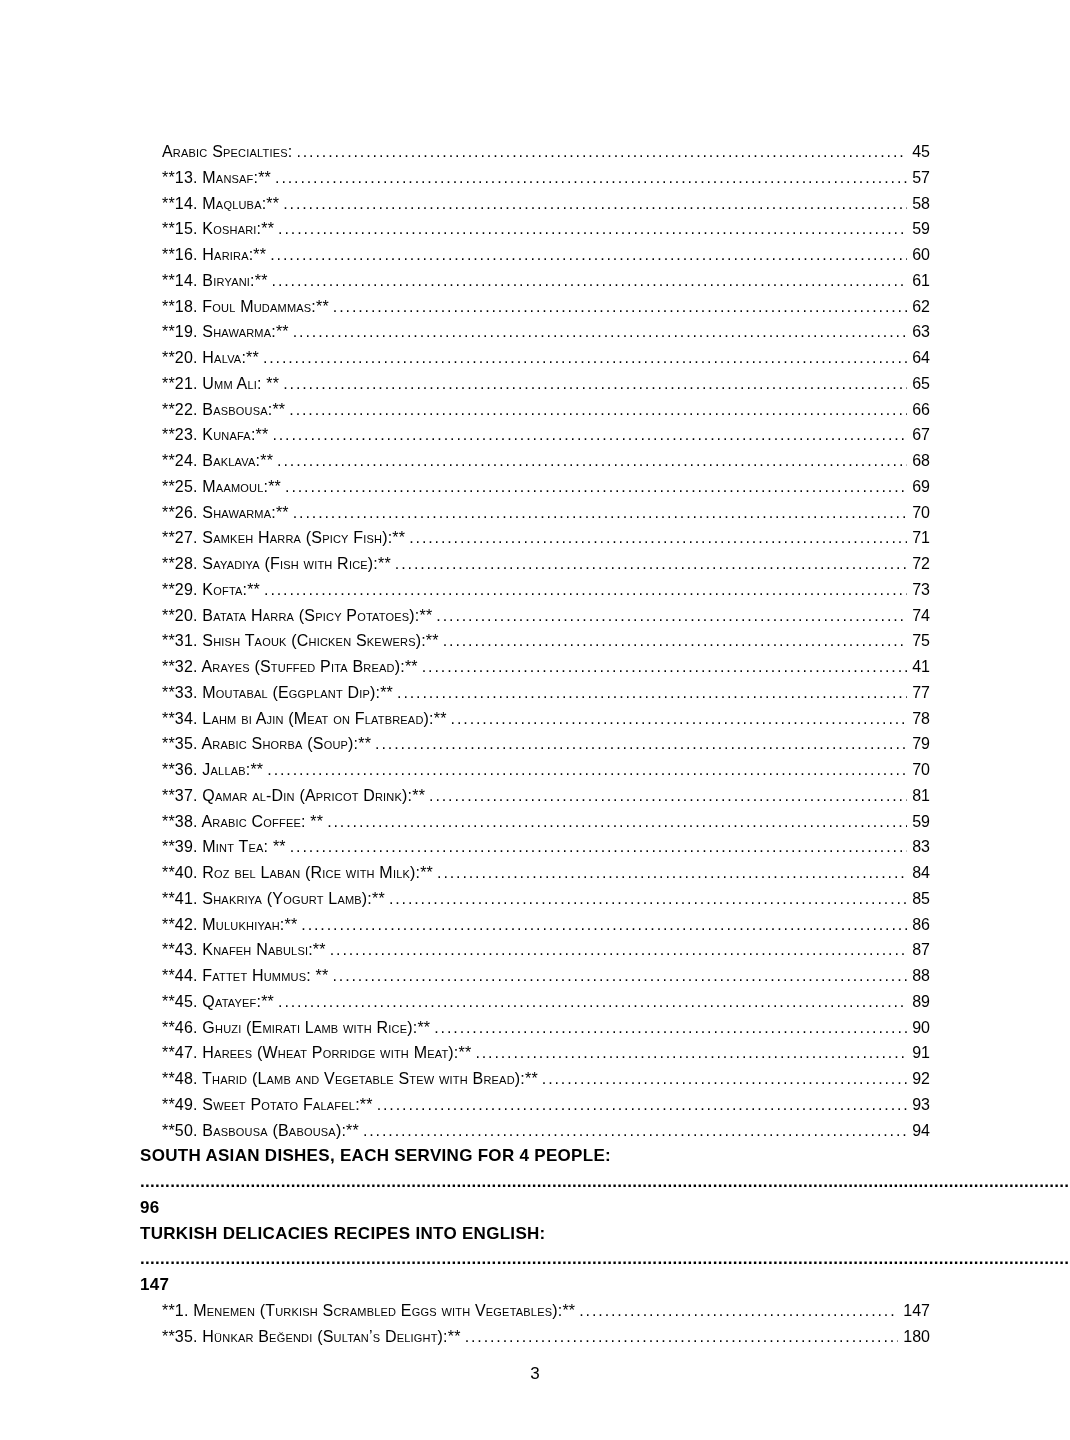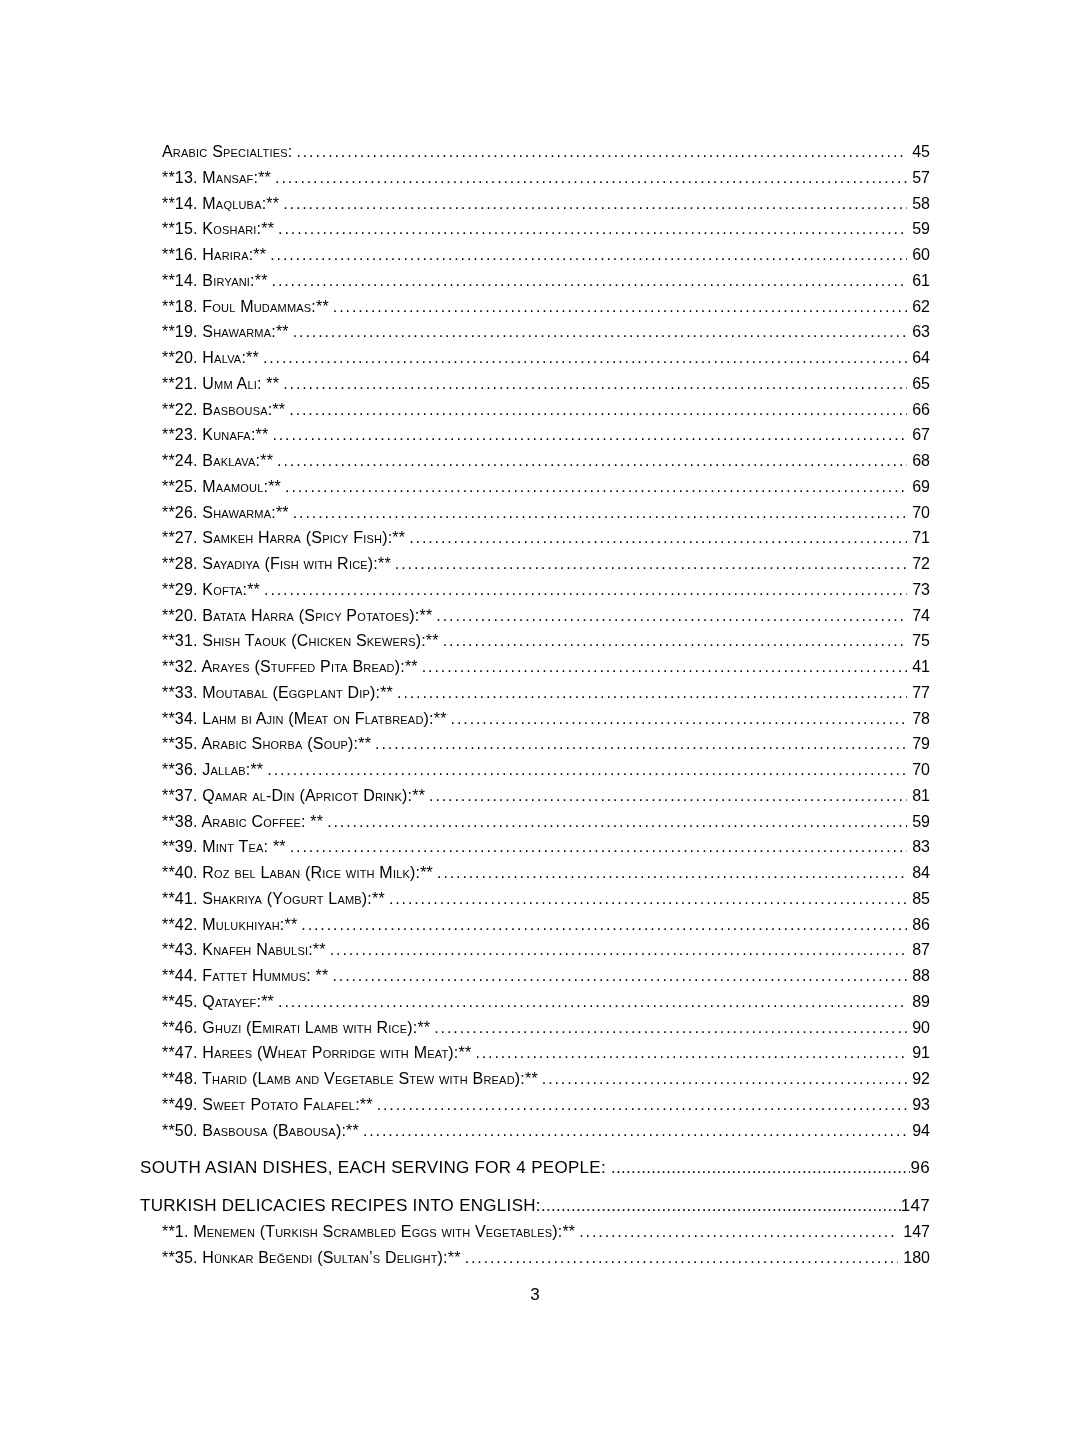--- a/index.html
+++ b/index.html
@@ -32,24 +32,24 @@
   }
   .toc-row.entry {
     padding-left: 22px;
     font-size: 16px;
   }
   .toc-row.entry .toc-label {
     font-variant: small-caps;
     letter-spacing: 0.2px;
   }
   .toc-row.heading {
-    font-weight: normal;
+    font-weight: bold;
     font-size: 17px;
     letter-spacing: 0.3px;
-    margin-top: 12px;
+    flex-direction: column;
   }
   .toc-row.heading + .toc-row.entry {
     margin-top: 0;
   }
   .toc-label {
     white-space: pre;
   }
   .toc-dots {
     flex: 1;
     overflow: hidden;

